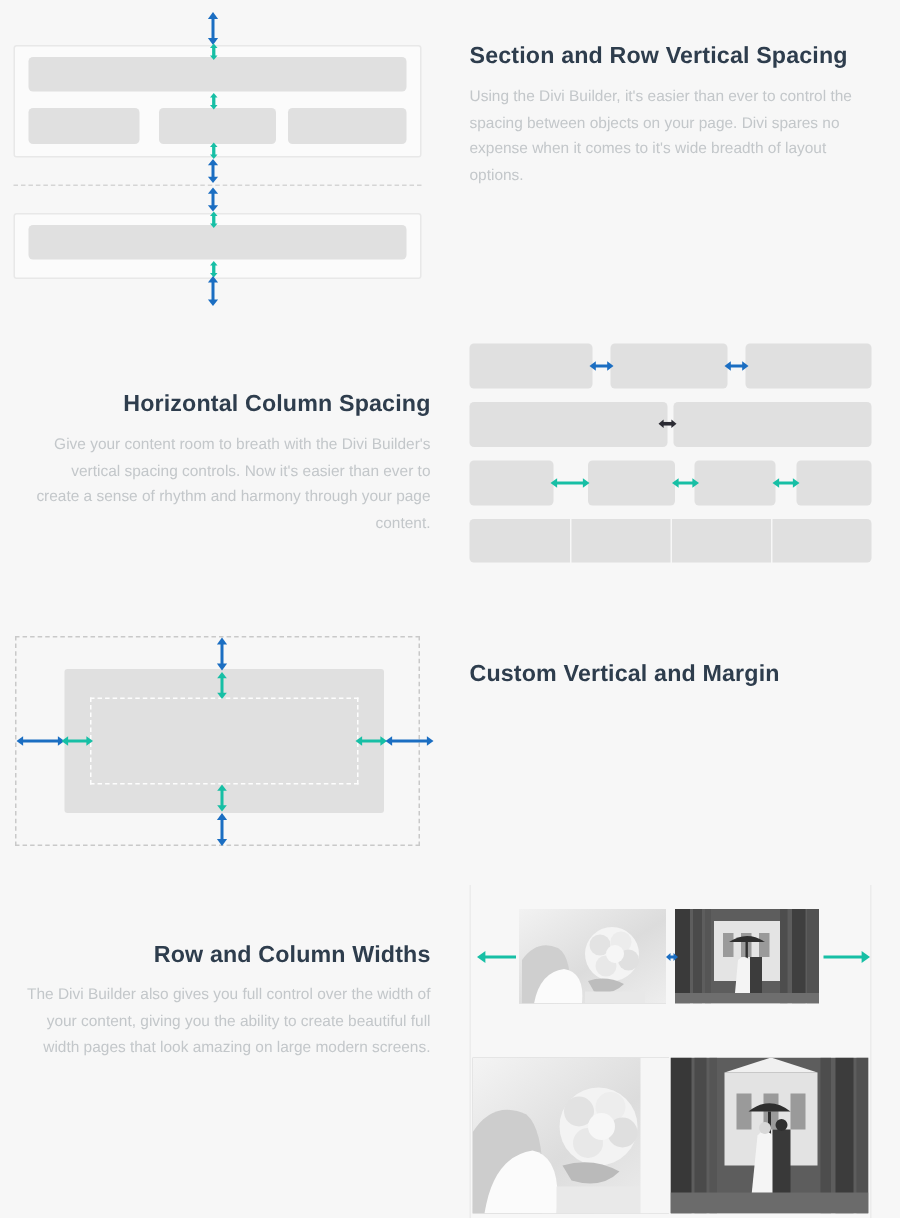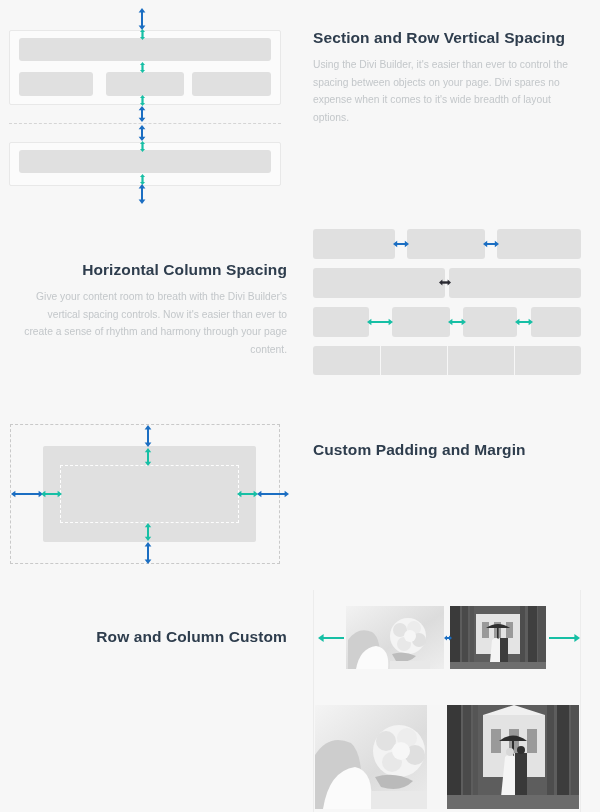--- a/index.html
+++ b/index.html
@@ -288,25 +288,26 @@
     <div class="arrow" style="left:257px; top:489px;">
       <svg width="32" height="10" viewBox="0 0 32 10">
         <line x1="3" y1="5" x2="29" y2="5" stroke="#1b6ec2" stroke-width="2"></line>
         <polygon points="0,5 4.4,1.8 4.4,8.2" fill="#1b6ec2"></polygon>
         <polygon points="32,5 27.6,1.8 27.6,8.2" fill="#1b6ec2"></polygon>
       </svg>
     </div>
   </div>
 
   <div class="textblock" style="left:313px; top:441px;">
-    <h2>Custom Padding and Margin</h2>
+    <h2>Custom Vertical and Margin</h2>
   </div>
 
   <div class="textblock align-right" style="left:17px; top:628px;">
-    <h2>Row and Column Custom</h2>
+    <h2>Row and Column Widths</h2>
+    <p>The Divi Builder also gives you full control over the width of your content, giving you the ability to create beautiful full width pages that look amazing on large modern screens.</p>
   </div>
 
   <div>
 
     <div class="vline" style="left:313px; top:590px; height:222px;"></div>
     <div class="vline" style="left:580px; top:590px; height:222px;"></div>
 
     <div class="photo" style="left:346px; top:606px; width:98px; height:63px;">
       <svg width="98" height="63" viewBox="0 0 98 63">
         <defs>

